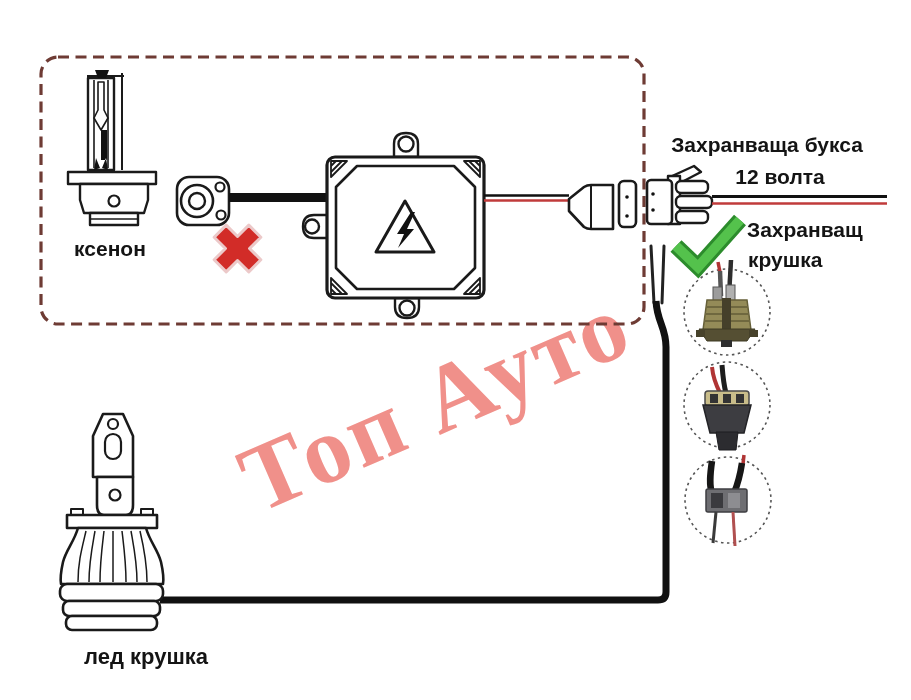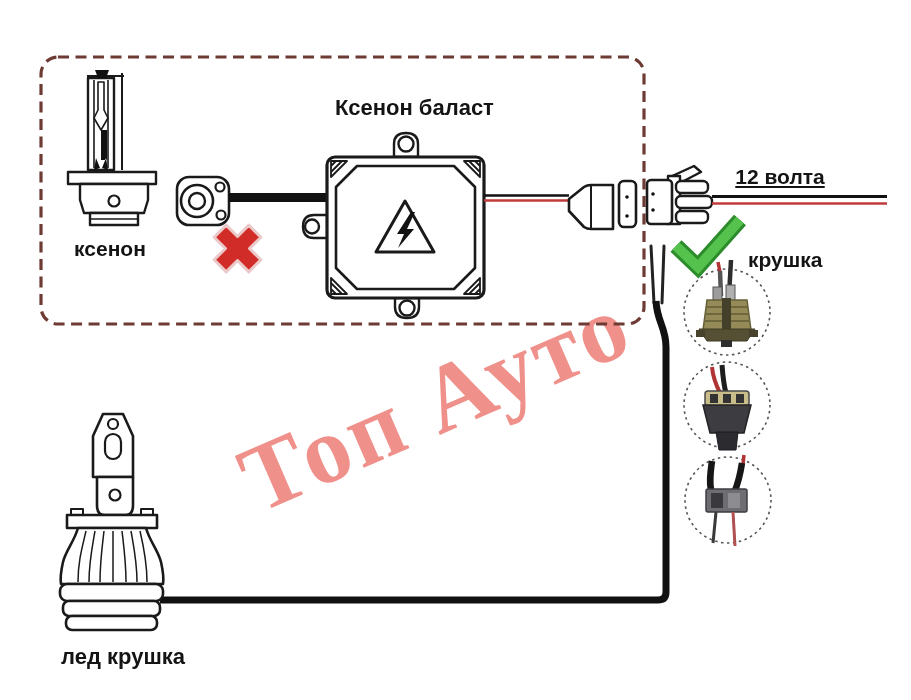--- a/index.html
+++ b/index.html
@@ -183,24 +183,25 @@
         <path d="M122,531 C124,548 126,562 126,582"></path>
         <path d="M131,531 C134,548 137,562 137,582"></path>
         <path d="M140,531 C144,548 147,562 147,582"></path>
       </g>
       <rect x="60" y="584" width="103" height="17" rx="7" class="ln" stroke-width="2.6"></rect>
       <rect x="63" y="601" width="97" height="15" rx="6" class="ln" stroke-width="2.6"></rect>
       <rect x="66" y="616" width="91" height="14" rx="6" class="ln" stroke-width="2.6"></rect>
     </g>
   </svg>
 
-  <div class="lbl center" style="left:322px;top:93px;width:185px;font-size:22px;">Ксенон баласт</div>
 
   <div class="lbl center" style="left:50px;top:234px;width:120px;">
     <div>ксенон</div>
   </div>
 
-  <div class="lbl center" style="left:700px;top:162px;width:160px;text-decoration:underline;">12 волта</div>
-
+  <div class="lbl center" style="left:643px;top:130px;width:248px;">Захранваща букса</div>
+  <div class="lbl center" style="left:700px;top:162px;width:160px;">12 волта</div>
+
+  <div class="lbl" style="left:747px;top:215px;">Захранващ</div>
   <div class="lbl" style="left:748px;top:245px;">крушка</div>
 
-  <div class="lbl center" style="left:38px;top:642px;width:170px;font-size:22px;">лед крушка</div>
+  <div class="lbl center" style="left:38px;top:642px;width:170px;font-size:22px;text-align:right;">лед крушка</div>
 </div>
 
 </body></html>

